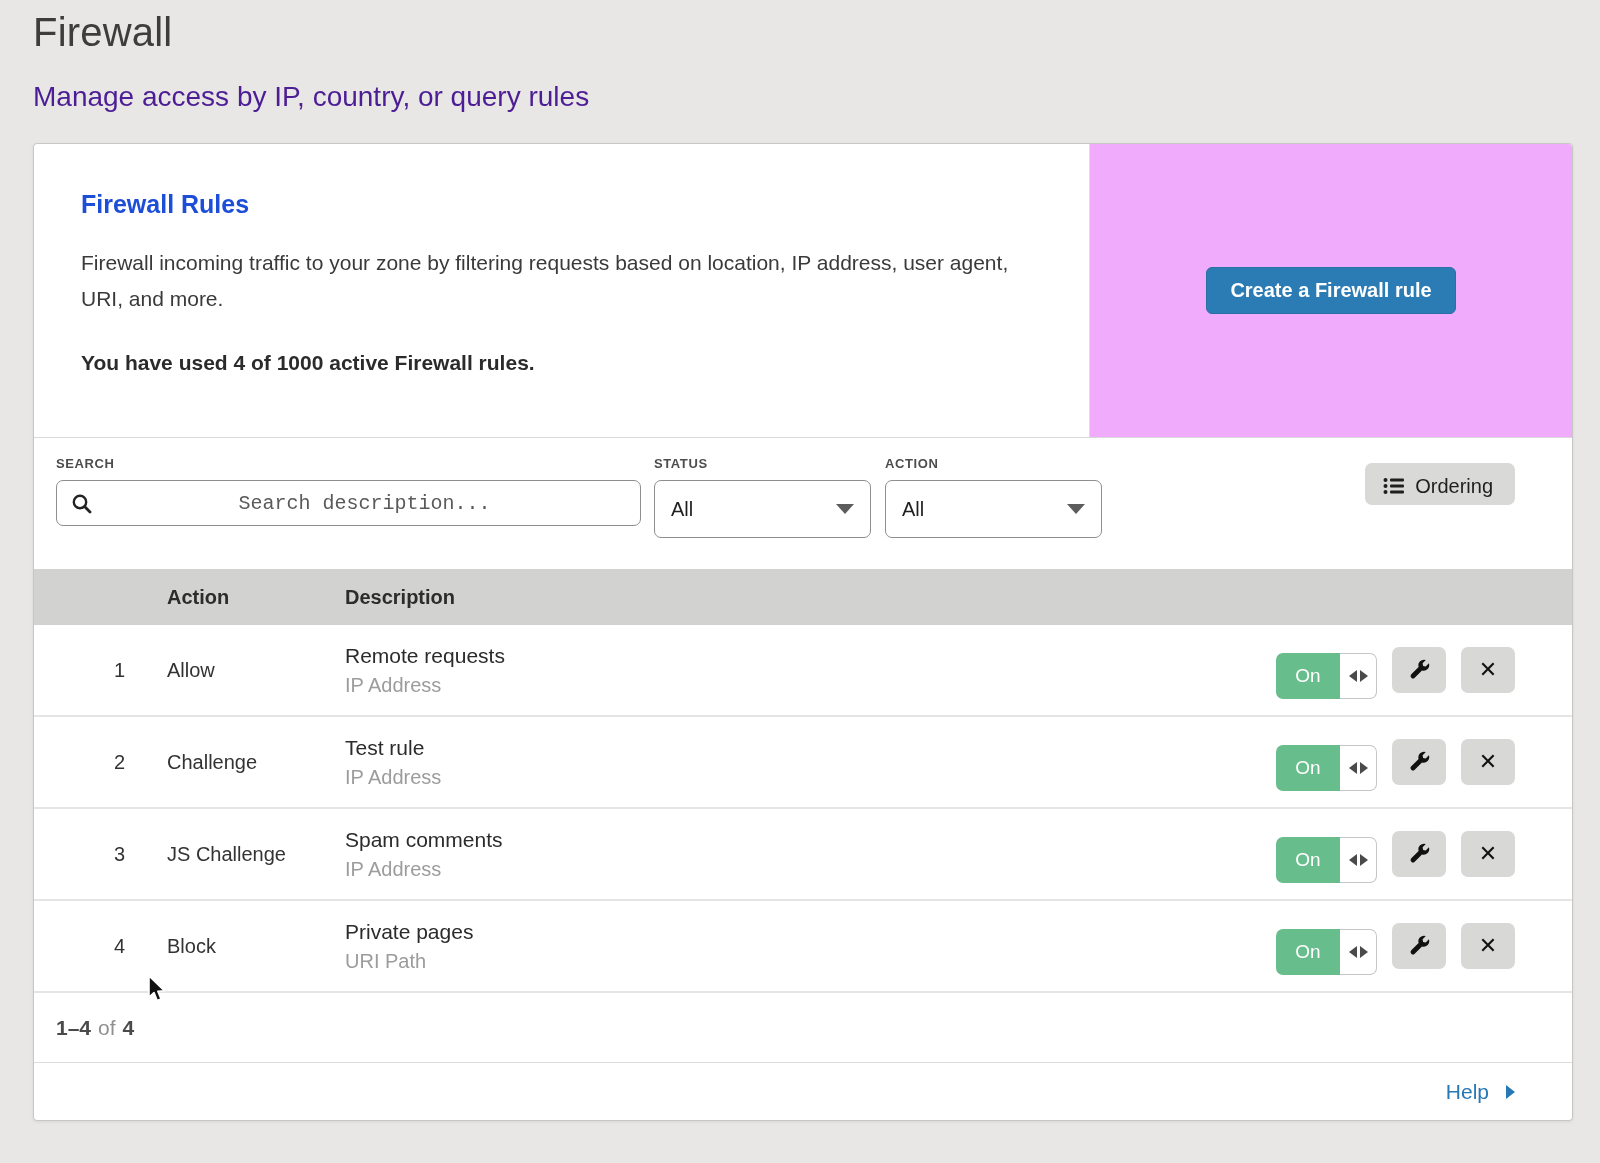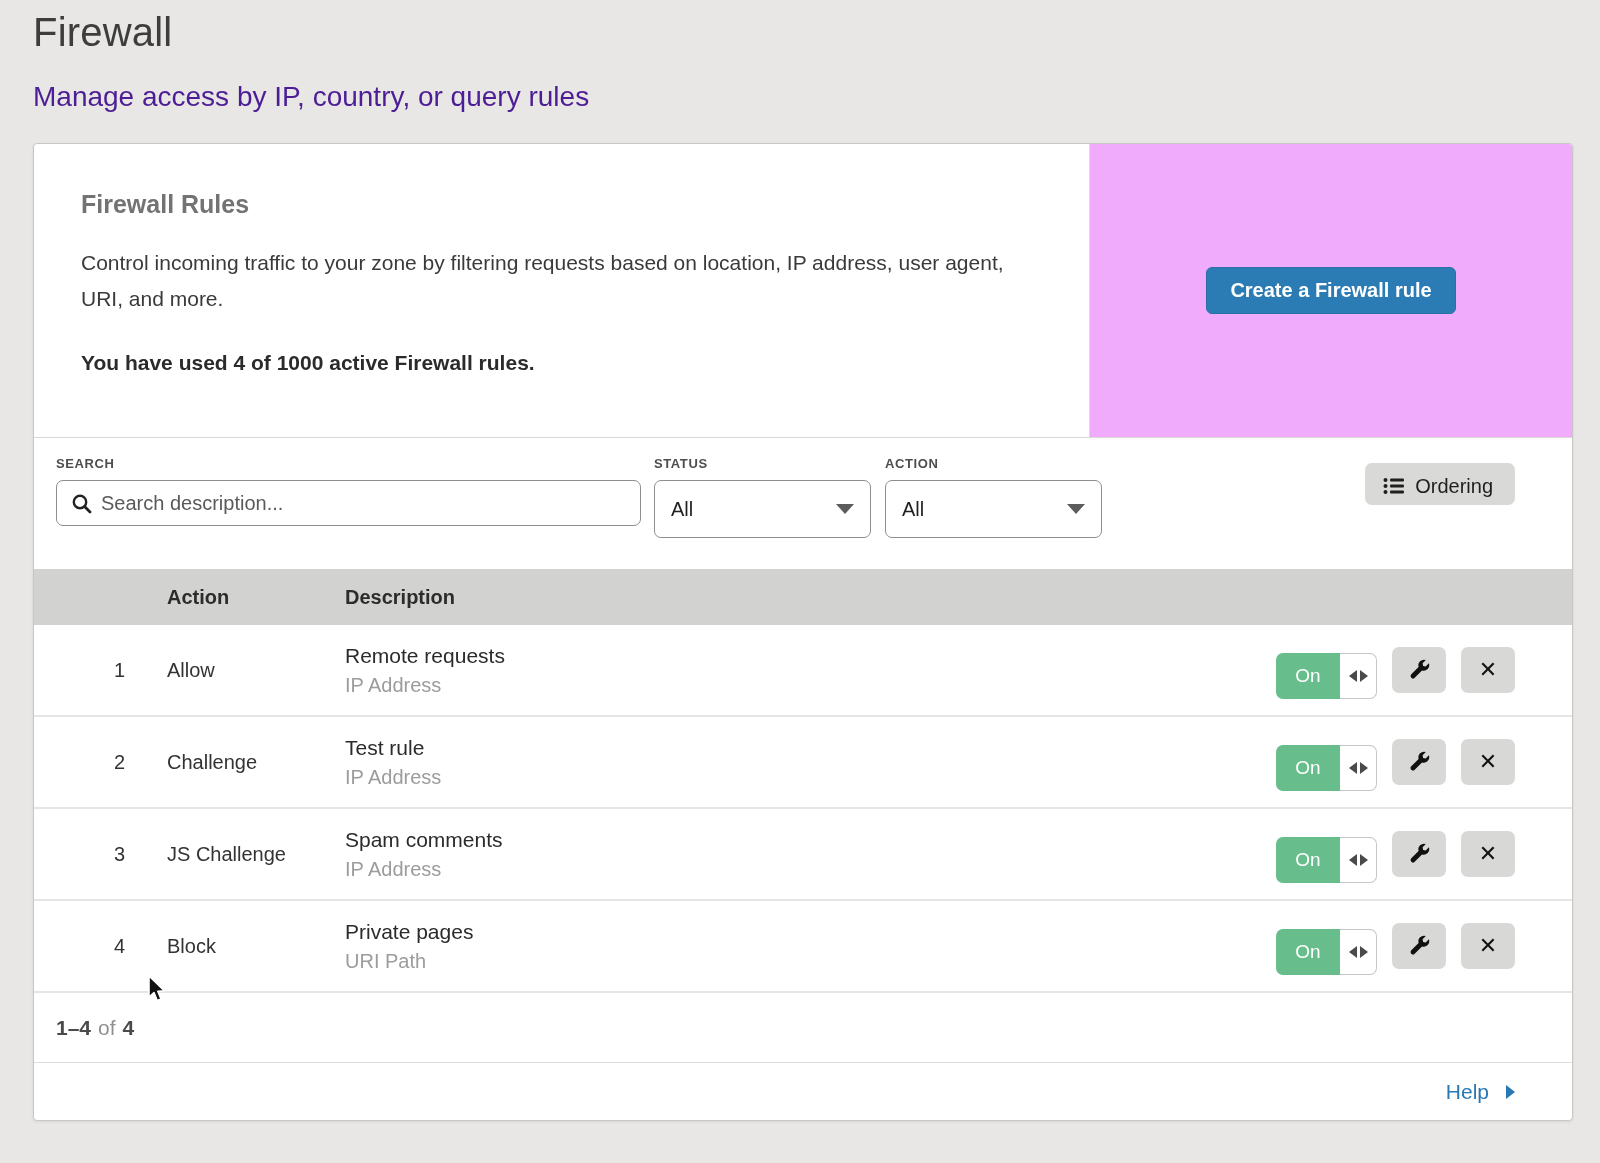--- a/index.html
+++ b/index.html
@@ -21,21 +21,21 @@
     width: 1540px;
     background: #fff;
     border: 1px solid #c7c7c5;
     border-radius: 4px;
     box-shadow: 0 1px 3px rgba(0,0,0,.08);
   }
 
   
   .intro { display: flex; height: 294px; border-bottom: 1px solid #d9d9d7; }
   .intro-left { flex: 1 1 auto; padding: 46px 60px 0 47px; }
-  .intro-heading { font-size: 25px; font-weight: 700; color: #737373; }
+  .intro-heading { font-size: 25px; font-weight: 700; color: #1d4ed8; }
   .intro-desc { margin-top: 26px; font-size: 21px; line-height: 36px; color: #3a3a3a; max-width: 950px; }
   .intro-usage { margin-top: 34px; font-size: 21px; font-weight: 700; color: #2b2b2b; }
   .intro-right {
     flex: 0 0 483px;
     background: #f0abfc;
     border-left: 1px solid #dededc;
     border-top-right-radius: 4px;
     display: flex; align-items: center; justify-content: center;
   }
   .btn-primary {
@@ -64,21 +64,22 @@
     position: relative; height: 46px; width: 100%;
     border: 1px solid #8e8e8e; border-radius: 7px; background: #fff;
     display: flex; align-items: center;
   }
   .search-box svg { position: absolute; left: 14px; top: 12px; }
   .search-input {
     border: none; outline: none; background: transparent;
     width: 100%; height: 100%;
     padding: 0 12px 0 44px;
     font-size: 20px; color: #333;
-    font-family: Liberation Sans, sans-serif;
+    font-family: Liberation Mono, monospace;
+    text-align: center;
   }
   .search-input::placeholder { color: #5a5a5a; opacity: 1; }
   .select {
     height: 58px; width: 100%;
     border: 1px solid #8e8e8e; border-radius: 7px; background: #fff;
     display: flex; align-items: center; justify-content: space-between;
     padding: 0 16px; font-size: 20px; color: #1f1f1f; cursor: pointer;
   }
   .caret-down {
     width: 0; height: 0;
@@ -163,21 +164,21 @@
 <header class="page-header">
   <h1 class="page-title">Firewall</h1>
   <div class="page-subtitle">Manage access by IP, country, or query rules</div>
 </header>
 
 <section class="card">
 
   <div class="intro">
     <div class="intro-left">
       <h2 class="intro-heading">Firewall Rules</h2>
-      <p class="intro-desc">Control incoming traffic to your zone by filtering requests based on location, IP address, user agent, URI, and more.</p>
+      <p class="intro-desc">Firewall incoming traffic to your zone by filtering requests based on location, IP address, user agent, URI, and more.</p>
       <p class="intro-usage">You have used 4 of 1000 active Firewall rules.</p>
     </div>
     <div class="intro-right">
       <button class="btn-primary">Create a Firewall rule</button>
     </div>
   </div>
 
   <div class="filters">
     <div class="filter-group fg-search">
       <span class="filter-label">SEARCH</span>

